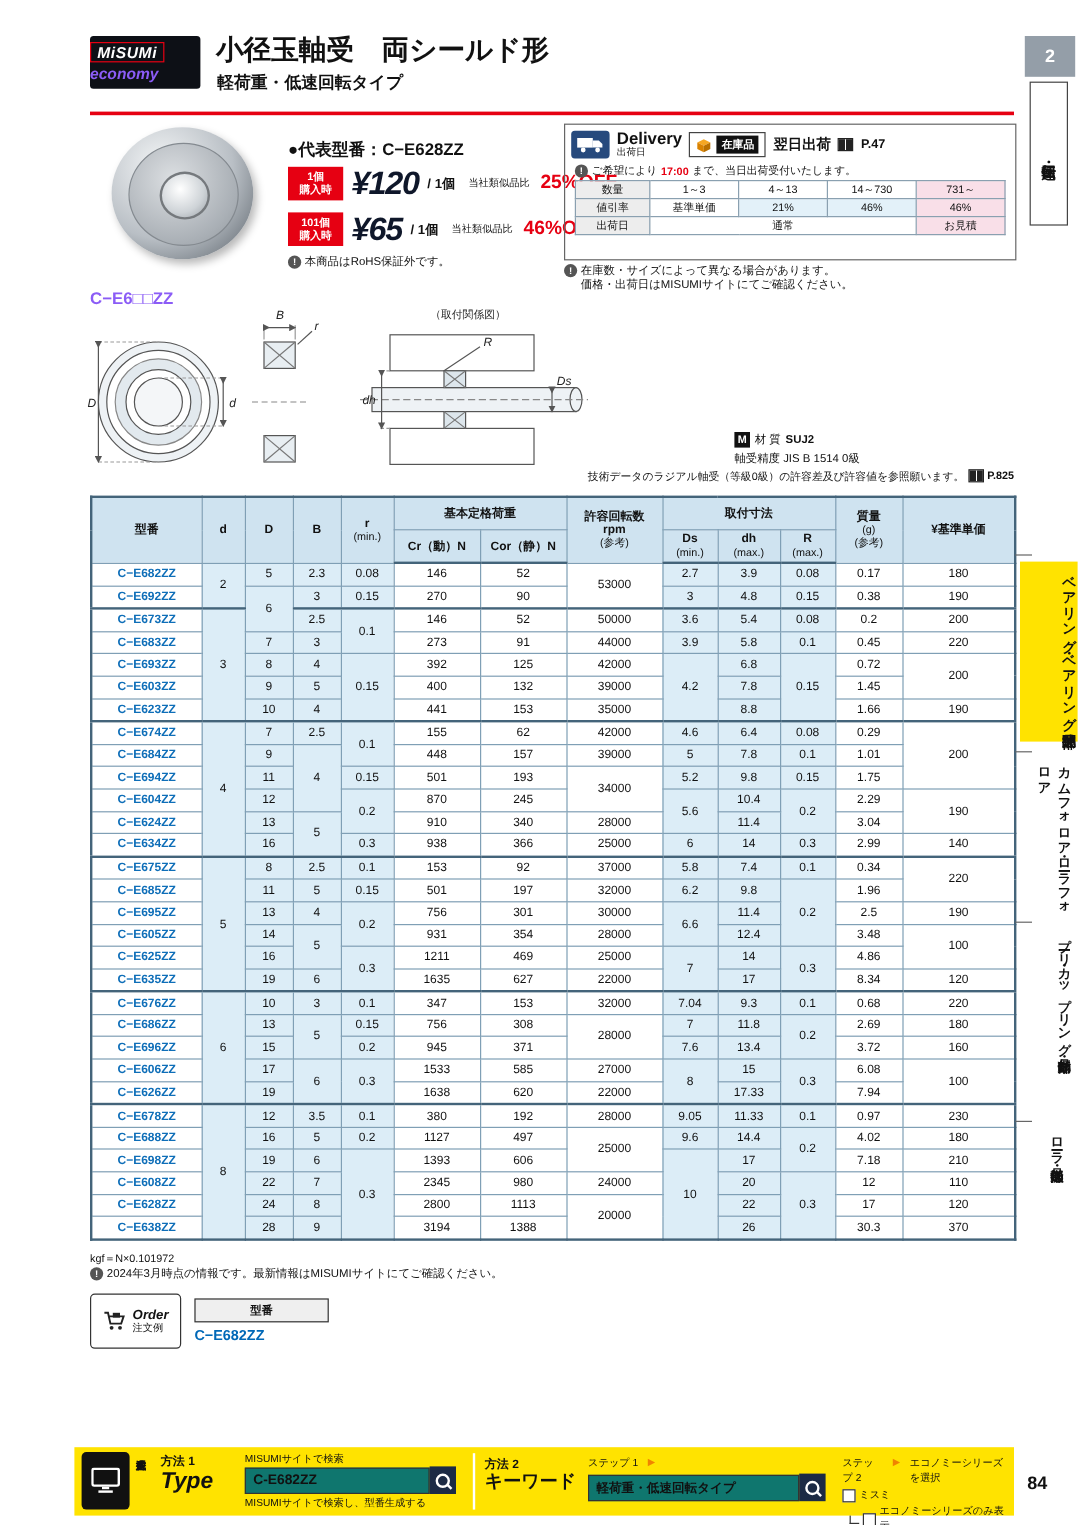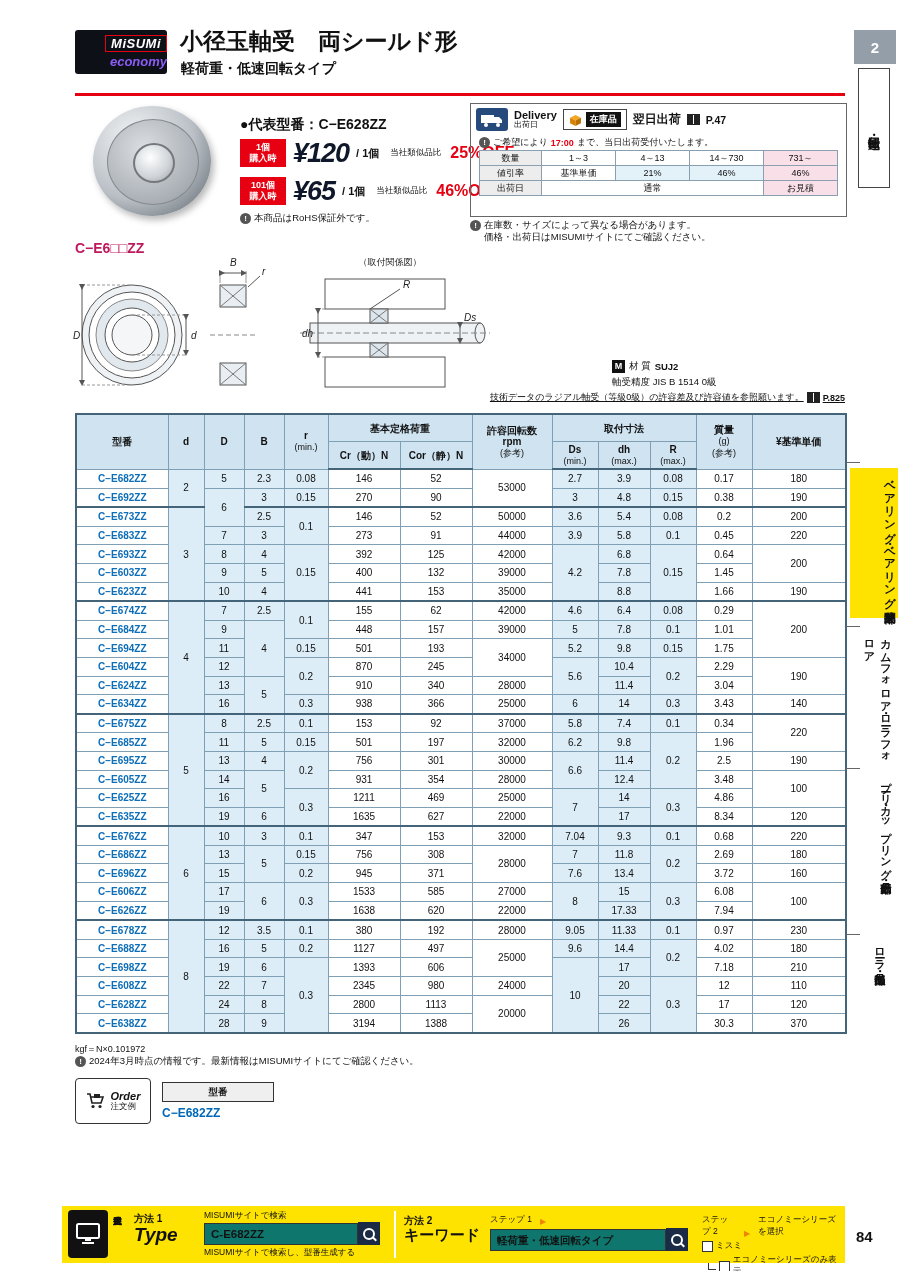--- a/index.html
+++ b/index.html
@@ -2,21 +2,21 @@
 <html><head>
 <meta charset="utf-8">
 <style>
   html,body{margin:0;padding:0;background:#fff;}
   #page{position:relative;width:900px;height:1271px;background:#fff;overflow:hidden;
         font-family:"Liberation Sans","DejaVu Sans",sans-serif;color:#111;}
   .abs{position:absolute;}
 
   
   .logo{left:75px;top:30px;width:92px;height:44px;background:#0d1016;border-radius:3px;
-        display:flex;flex-direction:column;align-items:flex-end;justify-content:center;gap:2px;}
+        display:flex;flex-direction:column;align-items:flex-start;justify-content:center;gap:2px;}
   .logo-top{color:#fff;border:1px solid #e60012;font-weight:bold;font-style:italic;font-size:13px;padding:0 5px;letter-spacing:.5px;}
   .logo-bot{color:#8b5cf6;font-weight:bold;font-style:italic;font-size:13px;}
   .title{left:180px;top:26px;font-size:23px;font-weight:bold;margin:0;}
   .subtitle{left:181px;top:60px;font-size:14px;font-weight:bold;}
   .redline{left:75px;top:93px;width:770px;height:3px;background:#e60012;}
 
   
   .photo{left:85px;top:103px;width:145px;height:120px;}
   .ring-outer{position:absolute;left:8px;top:3px;width:118px;height:110px;border-radius:50%;
     background:radial-gradient(circle at 35% 30%,#f4f6f7,#b9bfc5 55%,#868d94 78%,#6b7279);
@@ -37,53 +37,53 @@
   .note{font-size:9.5px;display:flex;align-items:center;gap:3px;}
   .noteic{display:inline-block;width:11px;height:11px;border-radius:50%;background:#555;color:#fff;
           font-size:8px;line-height:11px;text-align:center;font-weight:bold;flex:0 0 auto;}
   .noteic::after{content:"!";}
 
   
   .dbox{left:470px;top:103px;width:375px;height:112px;border:1px solid #666;}
   .drow1{position:absolute;left:5px;top:4px;display:flex;align-items:center;gap:6px;}
   .truckchip{width:32px;height:23px;background:#274a7d;border-radius:3px;display:flex;align-items:center;justify-content:center;}
   .dlabel{display:flex;flex-direction:column;line-height:1.1;}
-  .dlabel .en{font-size:11px;font-weight:bold;}
+  .dlabel .en{font-size:14px;font-weight:bold;}
   .dlabel .jp{font-size:8px;}
   .stockbox{border:1px solid #444;padding:2px 5px;display:flex;gap:4px;align-items:flex-end;}
   .stockchip{background:#111;color:#fff;font-size:9px;font-weight:bold;padding:1px 4px;}
   .shiptext{font-size:12px;font-weight:bold;}
   .bookic{display:inline-block;width:11px;height:9px;border:1px solid #222;
           background:linear-gradient(90deg,#222 45%,#fff 45%,#fff 55%,#222 55%);}
   .refnum{font-size:10.5px;font-weight:bold;}
   .drow2{position:absolute;left:8px;top:32px;font-size:9px;display:flex;align-items:center;gap:3px;}
   .red{color:#e60012;font-weight:bold;}
   .dgrid{position:absolute;left:8px;top:46px;border-collapse:collapse;table-layout:fixed;width:358px;font-size:9px;}
   .dgrid td{border:1px solid #8aa0b0;height:14px;text-align:center;padding:0;}
   .dgrid .lab{background:#ededed;}
   .dgrid .blueh{background:#cfe6f3;}
   .dgrid .pinkh{background:#f6d3df;}
   .dgrid .bluec{background:#e3f1f9;}
   .dgrid .pinkc{background:#f9dfe8;}
   .dnote1{left:470px;top:219px;}
   .dnote2{left:484px;top:231px;font-size:9.5px;}
 
-  .modelcode{left:75px;top:240px;color:#be185d;font-size:14px;font-weight:bold;}
+  .modelcode{left:75px;top:240px;color:#8b5cf6;font-size:14px;font-weight:bold;}
 
   
   .diagram{left:70px;top:253px;}
   .diagram text{font-size:10px;font-style:italic;fill:#222;}
   .diagram .cap{font-style:normal;font-size:9px;}
 
   
   .mat1{left:612px;top:360px;font-size:9.5px;display:flex;align-items:center;gap:4px;}
   .mchip{display:inline-block;width:13px;height:13px;background:#111;color:#fff;font-size:9px;font-weight:bold;
          text-align:center;line-height:13px;}
   .mat2{left:612px;top:376px;font-size:9.5px;}
-  .mat3{left:470px;top:391px;width:375px;font-size:9px;text-align:right;display:flex;justify-content:flex-end;align-items:center;gap:3px;text-decoration:underline;}
+  .mat3{left:470px;top:391px;width:375px;font-size:9px;text-align:right;display:flex;justify-content:flex-end;align-items:flex-start;gap:3px;}
 
   
   #spec{position:absolute;left:75px;top:413px;width:770px;border-collapse:collapse;table-layout:fixed;
         font-size:10px;border:2px solid #44647a;}
   #spec th,#spec td{border:1px solid #7f9fb5;text-align:center;padding:0 2px;line-height:1.1;}
   #spec thead th{background:#cfe3f0;font-weight:bold;height:26px;}
   #spec thead .sub{font-weight:normal;font-size:9px;}
   #spec tbody td{height:17.6px;background:#fff;}
   #spec td.dim{background:#dcedf7;}
   #spec td.mcol{color:#0e6eb8;font-weight:bold;background:#fff;}
@@ -112,21 +112,21 @@
   .mtag{position:absolute;display:flex;flex-direction:column;line-height:1.05;}
   .mtag .t1{font-size:10px;font-weight:bold;}
   .mtag .t2{font-weight:bold;font-style:italic;}
   .panel .small{font-size:8.5px;line-height:1.2;}
   .searchrow{display:flex;align-items:center;margin:2px 0;}
   .searchfield{background:#0f766e;border:1.5px solid #333;height:20px;line-height:20px;padding:0 6px;font-weight:bold;}
   .searchbtn{width:22px;height:23px;background:#1c2b45;display:flex;align-items:center;justify-content:center;}
   .mag{width:8px;height:8px;border:2px solid #fff;border-radius:50%;position:relative;display:inline-block;}
   .mag::after{content:"";position:absolute;width:5px;height:2px;background:#fff;transform:rotate(45deg);right:-4px;bottom:-2px;}
   .divider{position:absolute;left:332px;top:5px;width:2px;height:47px;background:#fff;}
-  .step{font-size:8.5px;display:flex;align-items:flex-end;gap:8px;}
+  .step{font-size:8.5px;display:flex;align-items:flex-start;gap:8px;}
   .arr{color:#f08300;font-size:8px;}
   .arr::after{content:"▶";}
   .cb{width:9px;height:9px;border:1px solid #333;background:#fff;display:inline-block;flex:0 0 auto;}
   .elbow{width:7px;height:6px;border-left:1px solid #333;border-bottom:1px solid #333;display:inline-block;}
   .cbrow{font-size:8.5px;display:flex;align-items:center;gap:3px;margin-top:2px;}
 
   
   .tabnum{left:854px;top:30px;width:42px;height:34px;background:#949ea8;color:#fff;font-size:15px;font-weight:bold;
           display:flex;align-items:center;justify-content:center;}
   .side{writing-mode:vertical-rl;text-orientation:upright;font-weight:bold;line-height:1.5;}
@@ -426,21 +426,21 @@
           <td class="mcol">C−E693ZZ</td>
           <td class="dim">8</td>
           <td class="dim">4</td>
           <td rowspan="3" class="dim">0.15</td>
           <td>392</td>
           <td>125</td>
           <td>42000</td>
           <td rowspan="3" class="dim">4.2</td>
           <td class="dim">6.8</td>
           <td rowspan="3" class="dim">0.15</td>
-          <td>0.64</td>
+          <td>0.72</td>
           <td rowspan="2">200</td>
         </tr>
         <tr>
           <td class="mcol">C−E603ZZ</td>
           <td class="dim">9</td>
           <td class="dim">5</td>
           <td>400</td>
           <td>132</td>
           <td>39000</td>
           <td class="dim">7.8</td>
@@ -521,21 +521,21 @@
         <tr>
           <td class="mcol">C−E634ZZ</td>
           <td class="dim">16</td>
           <td class="dim">0.3</td>
           <td>938</td>
           <td>366</td>
           <td>25000</td>
           <td class="dim">6</td>
           <td class="dim">14</td>
           <td class="dim">0.3</td>
-          <td>3.43</td>
+          <td>2.99</td>
           <td>140</td>
         </tr>
         <tr class="gs">
           <td class="mcol">C−E675ZZ</td>
           <td rowspan="6" class="dim">5</td>
           <td class="dim">8</td>
           <td class="dim">2.5</td>
           <td class="dim">0.1</td>
           <td>153</td>
           <td>92</td>

